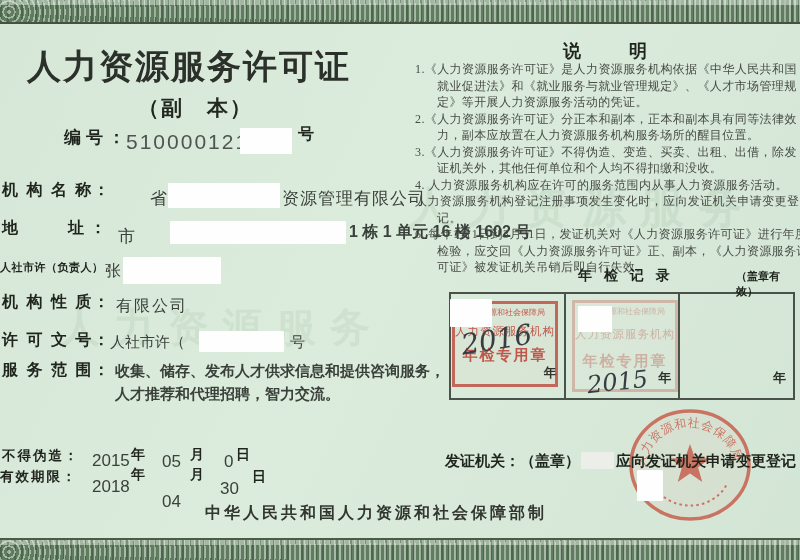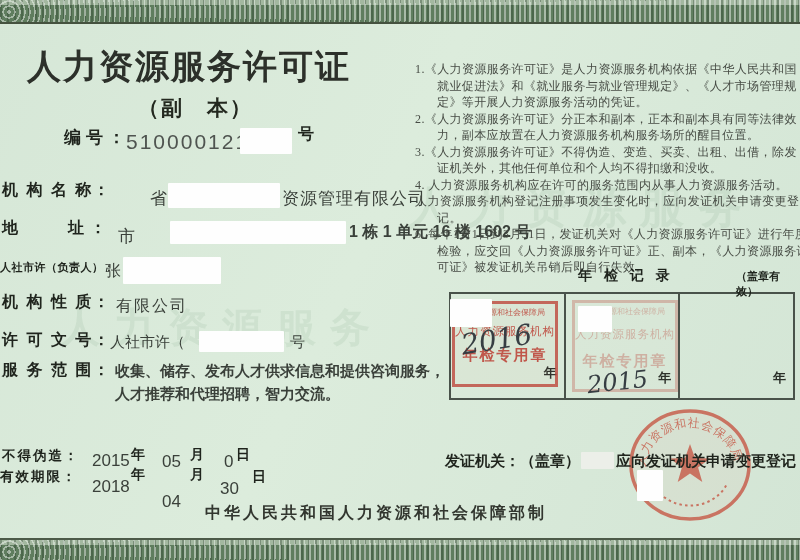--- a/index.html
+++ b/index.html
@@ -90,20 +90,21 @@
   <div class="abs lbl" style="left:0px;top:468px;font-size:13.5px;letter-spacing:2px">有效期限：</div>
   <div class="abs val" style="left:92px;top:477px;font-size:17px">2018</div>
   <div class="abs lbl" style="left:131px;top:466px;font-size:14px">年</div>
   <div class="abs val" style="left:162px;top:492px;font-size:17px">04</div>
   <div class="abs lbl" style="left:190px;top:466px;font-size:14px">月</div>
   <div class="abs val" style="left:220px;top:479px;font-size:17px">30</div>
   <div class="abs lbl" style="left:252px;top:468px;font-size:14px">日</div>
 
   <div class="abs serif" style="left:205px;top:503px;font-size:16px;font-weight:600;letter-spacing:3px;color:#32362f;z-index:2">中华人民共和国人力资源和社会保障部制</div>
 
+  <div class="abs lbl serif" style="left:563px;top:39px;font-size:18px;letter-spacing:4px">说　　明</div>
   <div class="abs instr" style="left:415px;top:61px;width:394px">
     <p>1.《人力资源服务许可证》是人力资源服务机构依据《中华人民共和国就业促进法》和《就业服务与就业管理规定》、《人才市场管理规定》等开展人力资源服务活动的凭证。</p>
     <p>2.《人力资源服务许可证》分正本和副本，正本和副本具有同等法律效力，副本应放置在人力资源服务机构服务场所的醒目位置。</p>
     <p>3.《人力资源服务许可证》不得伪造、变造、买卖、出租、出借，除发证机关外，其他任何单位和个人均不得扣缴和没收。</p>
     <p>4. 人力资源服务机构应在许可的服务范围内从事人力资源服务活动。</p>
     <p>人力资源服务机构登记注册事项发生变化时，应向发证机关申请变更登记。</p>
     <p>6. 每年1月1日到3月31日，发证机关对《人力资源服务许可证》进行年度检验，应交回《人力资源服务许可证》正、副本，《人力资源服务许可证》被发证机关吊销后即自行失效。</p>
   </div>
 
   <div class="abs lbl" style="left:578px;top:267px;font-size:14px;letter-spacing:4px">年 检 记 录</div>

